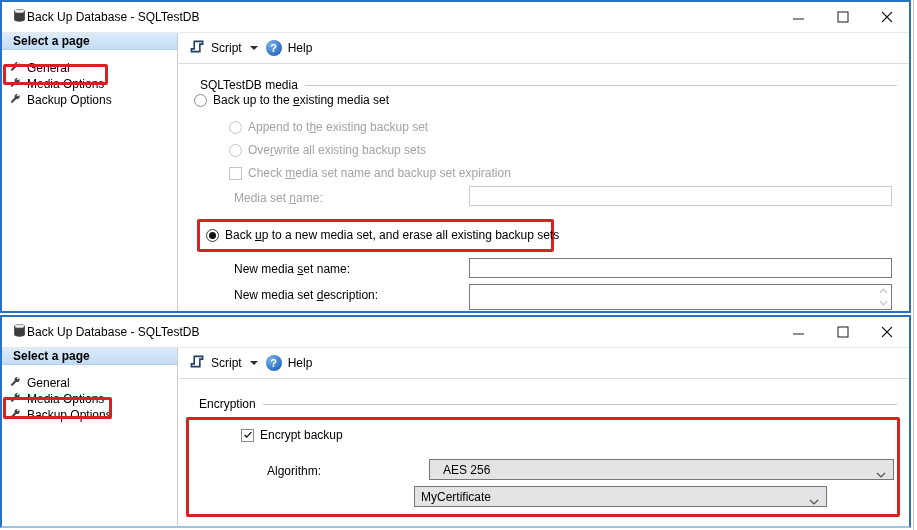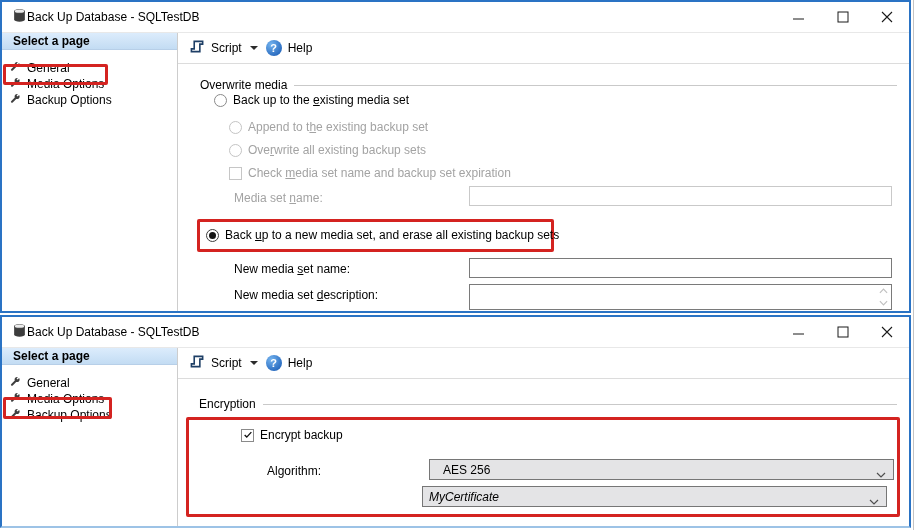--- a/index.html
+++ b/index.html
@@ -59,39 +59,39 @@
 
   .combo{position:absolute;background:#e4e4e6;border:1px solid #767676;box-sizing:border-box;display:flex;align-items:center;padding-left:6px;cursor:default;}
   .combo-chevron{position:absolute;right:7px;top:50%;margin-top:-3px;}
 
   .annotation-box{position:absolute;border:3px solid #d42320;border-radius:2px;box-sizing:border-box;pointer-events:none;}
   #win1 .annotation-box{left:19px;top:155px;width:357px;height:33px;}
   #win2 .annotation-box{left:8px;top:38px;width:714px;height:100px;}
 
   
   #win1 .group-row{left:22px;top:14px;right:12px;}
-  #win1 .opt-existing{left:36px;top:29px;}
+  #win1 .opt-existing{left:16px;top:29px;}
   #win1 .opt-append{left:51px;top:56px;}
   #win1 .opt-overwrite{left:51px;top:79px;}
   #win1 .opt-checkmedia{left:51px;top:102px;}
   #win1 .lbl-medianame{left:56px;top:127px;}
   #win1 .input-medianame{left:291px;top:122px;width:423px;height:20px;}
   #win1 .opt-newmedia{left:28px;top:164px;}
   #win1 .lbl-newname{left:56px;top:198px;}
   #win1 .input-newname{left:291px;top:194px;width:423px;height:20px;}
   #win1 .lbl-newdesc{left:56px;top:224px;}
   #win1 .textarea-newdesc{left:291px;top:220px;width:423px;height:26px;}
 
   
   #win2 .group-row{left:21px;top:18px;right:12px;}
   #win2 .opt-encrypt{left:23px;top:49px;padding-left:40px;}
   #win2 .lbl-algorithm{left:89px;top:85px;}
   #win2 .combo-algorithm{left:251px;top:80px;width:465px;height:21px;padding-left:13px;}
   #win2 .lbl-certificate{left:89px;top:111px;}
-  #win2 .combo-certificate{left:244px;top:107px;width:465px;height:21px;font-style:italic;}
+  #win2 .combo-certificate{left:236px;top:107px;width:413px;height:21px;}
 </style>
 </head>
 <body>
 
 <div class="win" id="win1">
   <div class="titlebar">
     <span>
       <svg width="15" height="15" viewBox="0 0 14 14">
           <path d="M2 3.2C2 2 4.2 1.2 7 1.2s5 .8 5 2v7.6c0 1.2-2.2 2-5 2s-5-.8-5-2z" fill="#3d3d3d"></path>
           <ellipse cx="7" cy="3.2" rx="5" ry="1.9" fill="#4a4a4a"></ellipse>
@@ -151,21 +151,21 @@
           <span>Script</span>
         </div>
         <div class="tb-caret"></div>
         <div class="tb-btn">
           <span class="help-circle">?</span>
           <span>Help</span>
         </div>
       </div>
       <div class="page">
         <div class="group-row">
-          <span>Overwrite media</span>
+          <span>SQLTestDB media</span>
           <span class="group-line"></span>
         </div>
 
         <div class="opt opt-existing">
           <span class="radio"></span>
           <span>Back up to the <u>e</u>xisting media set</span>
         </div>
         <div class="opt opt-append">
           <span class="radio disabled"></span>
           <span class="disabled-text">Append to t<u>h</u>e existing backup set</span>

